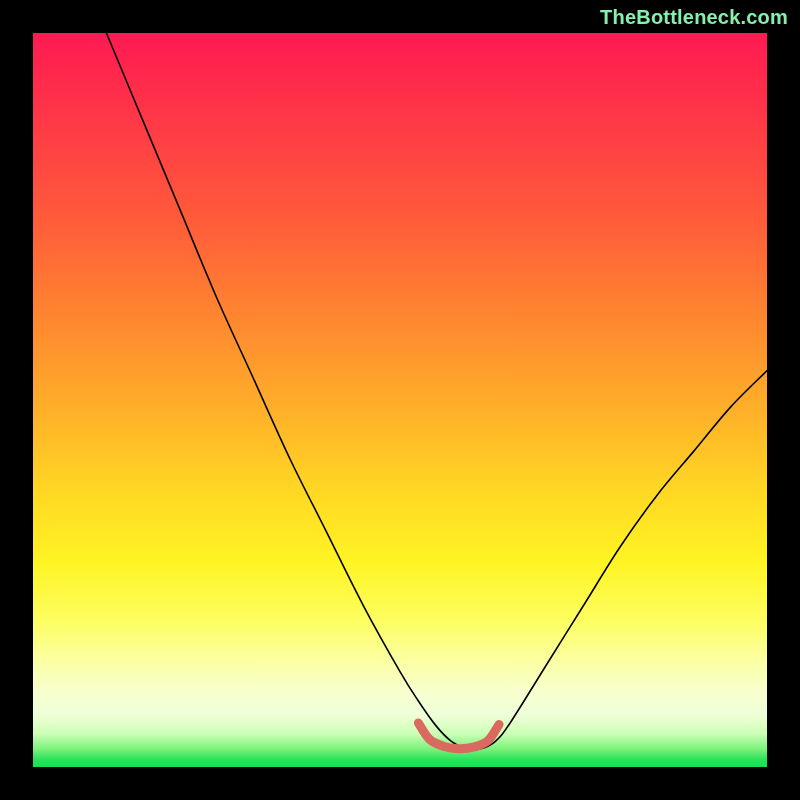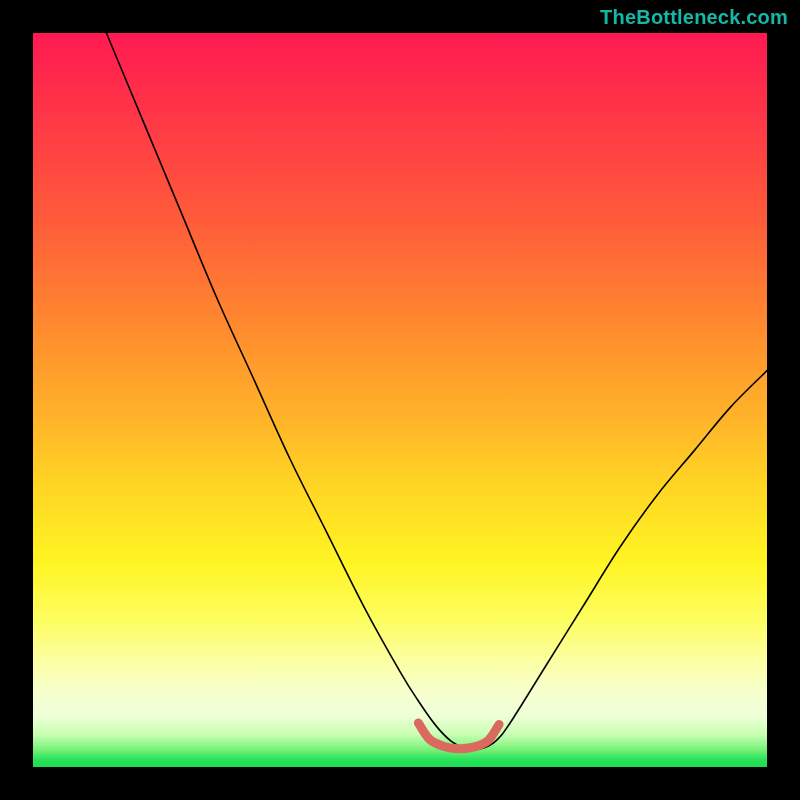--- a/index.html
+++ b/index.html
@@ -43,21 +43,21 @@
       #eeffd8 93%,
       #caffb4 95.5%,
       #7ef27c 97.5%,
       #28e35a 99%,
       #1adf52 100%);
   }
   .watermark {
     position: absolute;
     top: 6px;
     right: 12px;
-    color: #14b8a6;
+    color: #86efac;
     font-size: 20px;
     font-weight: 600;
     letter-spacing: 0.2px;
     user-select: none;
   }
   svg.curves {
     position: absolute;
     inset: 0;
   }
 </style>

